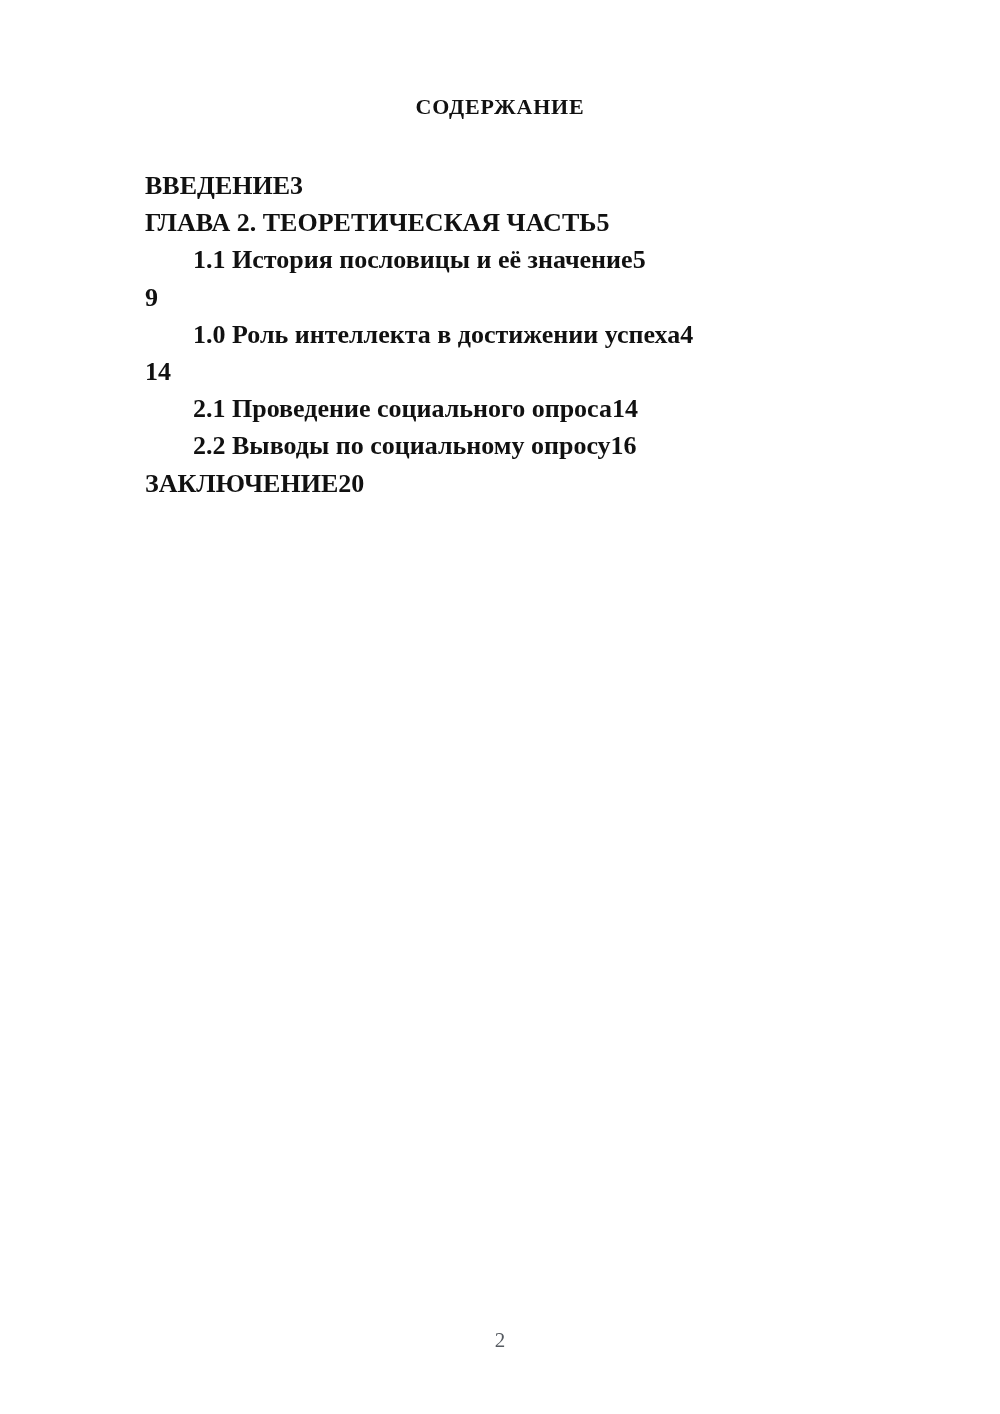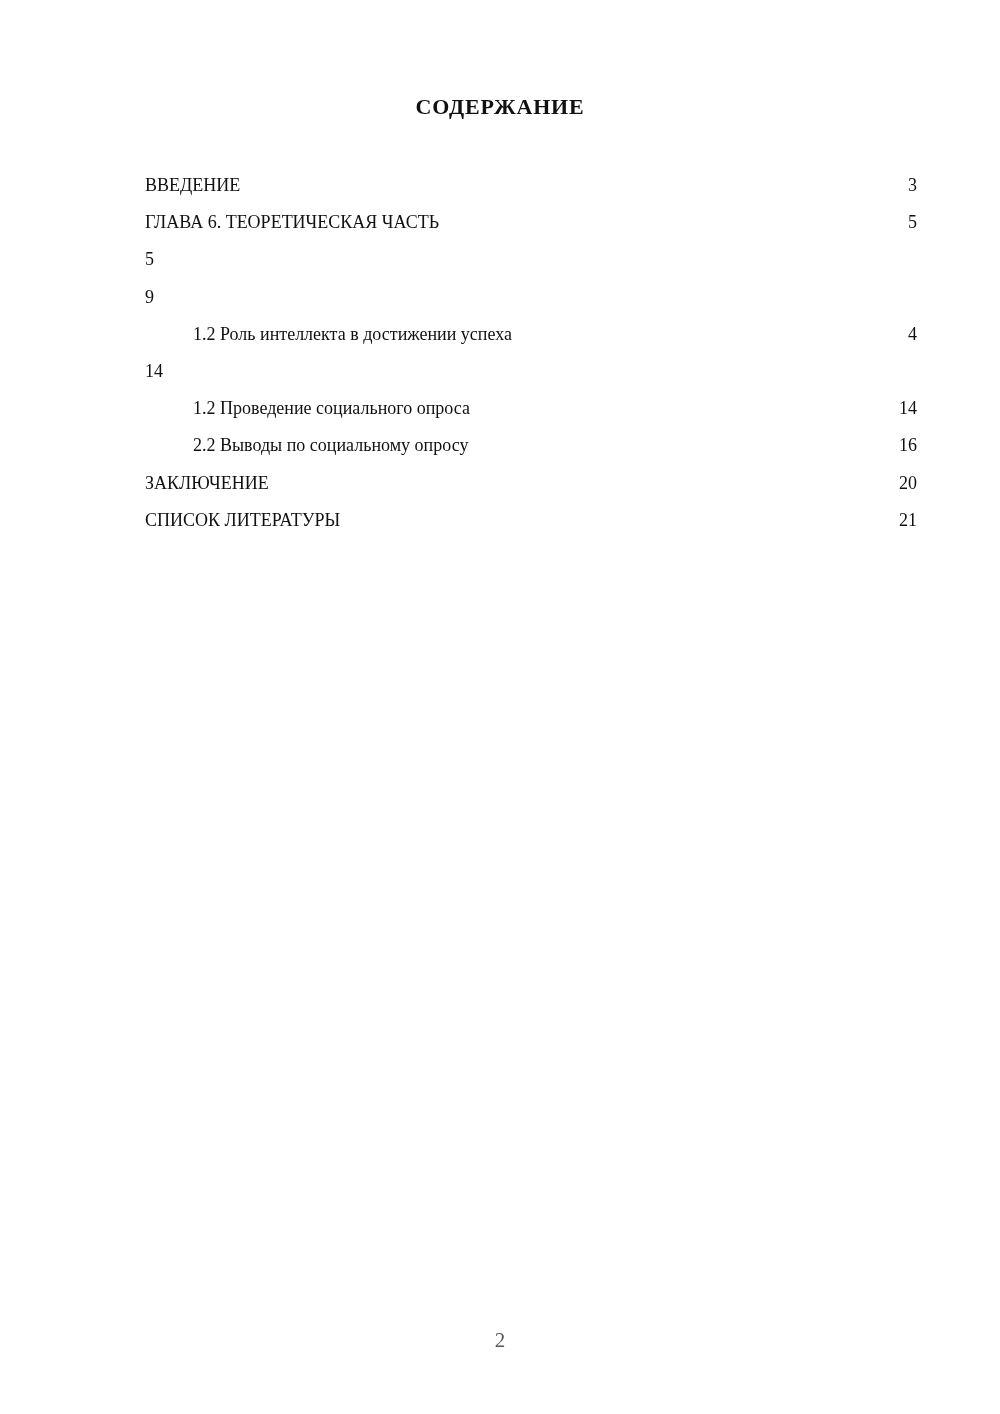--- a/index.html
+++ b/index.html
@@ -28,26 +28,26 @@
     letter-spacing: 0.8px;
   }
   .toc {
     position: absolute;
     top: 167px;
     left: 145px;
     width: 772px;
   }
   .toc-row {
     display: flex;
-    justify-content: space-between;
     align-items: baseline;
     height: 37.2px;
-    font-size: 18px;
+    font-size: 26px;
     line-height: 37.2px;
     white-space: nowrap;
+    font-weight: bold;
   }
   .toc-row.level-1 .toc-label {
     padding-left: 48px;
   }
   .toc-page {
     text-align: right;
   }
   .footer-pagenum {
     position: absolute;
     top: 1328px;
@@ -63,48 +63,45 @@
 
 <div class="page">
   <h1 class="doc-title">СОДЕРЖАНИЕ</h1>
 
   <div class="toc">
       <div class="toc-row level-0">
     <span class="toc-label">ВВЕДЕНИЕ</span>
     <span class="toc-page">3</span>
   </div>
       <div class="toc-row level-0">
-    <span class="toc-label">ГЛАВА 6. ТЕОРЕТИЧЕСКАЯ ЧАСТЬ</span>
+    <span class="toc-label">ГЛАВА 2. ТЕОРЕТИЧЕСКАЯ ЧАСТЬ</span>
     <span class="toc-page">5</span>
   </div>
       <div class="toc-row level-1">
+    <span class="toc-label">1.1 История пословицы и её значение</span>
     <span class="toc-page">5</span>
   </div>
       <div class="toc-row level-1">
     <span class="toc-page">9</span>
   </div>
       <div class="toc-row level-1">
-    <span class="toc-label">1.2 Роль интеллекта в достижении успеха</span>
+    <span class="toc-label">1.0 Роль интеллекта в достижении успеха</span>
     <span class="toc-page">4</span>
   </div>
       <div class="toc-row level-0">
     <span class="toc-page">14</span>
   </div>
       <div class="toc-row level-1">
-    <span class="toc-label">1.2 Проведение социального опроса</span>
+    <span class="toc-label">2.1 Проведение социального опроса</span>
     <span class="toc-page">14</span>
   </div>
       <div class="toc-row level-1">
     <span class="toc-label">2.2 Выводы по социальному опросу</span>
     <span class="toc-page">16</span>
   </div>
       <div class="toc-row level-0">
     <span class="toc-label">ЗАКЛЮЧЕНИЕ</span>
     <span class="toc-page">20</span>
   </div>
-      <div class="toc-row level-0">
-    <span class="toc-label">СПИСОК ЛИТЕРАТУРЫ</span>
-    <span class="toc-page">21</span>
-  </div>
     </div>
 
   <div class="footer-pagenum">2</div>
 </div>
 
 </body></html>

